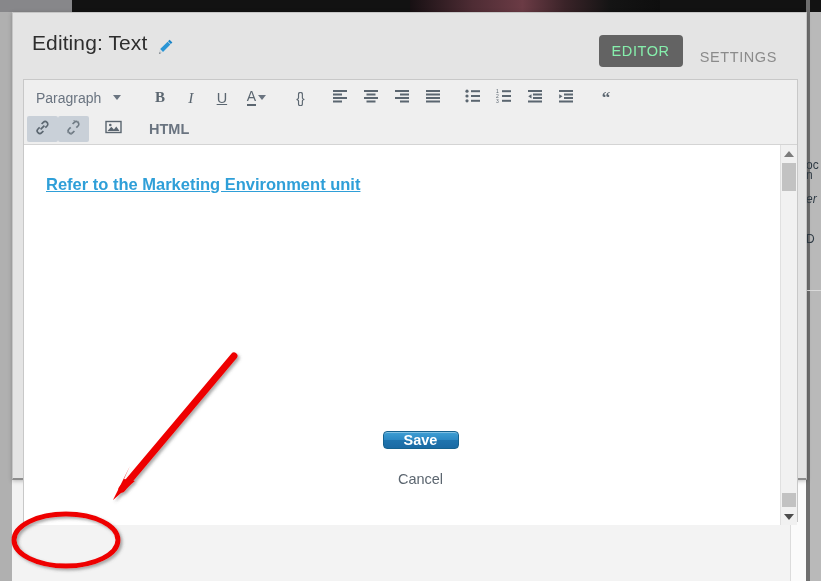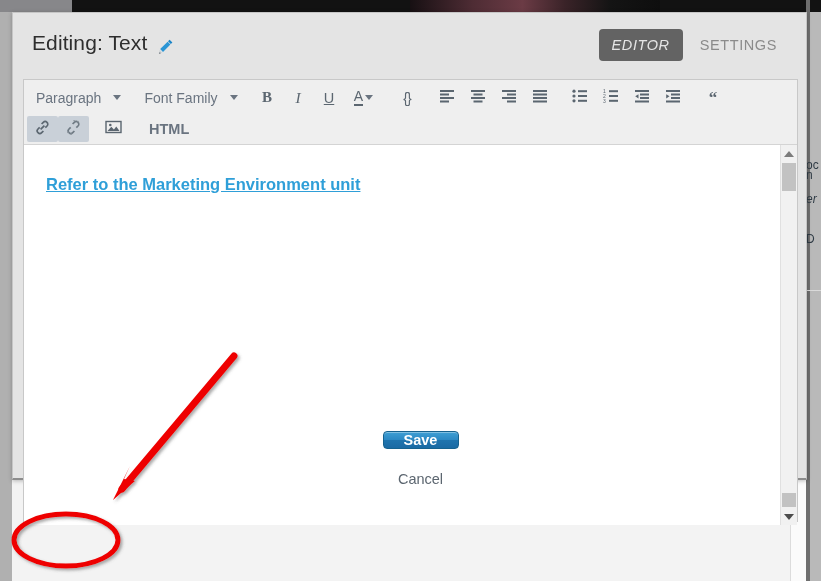--- a/index.html
+++ b/index.html
@@ -72,22 +72,22 @@
     width: 20px; height: 20px;
   }
   .tabs {
     position: absolute; right: 16px; top: 16px;
     display: flex; align-items: center; gap: 4px;
   }
   .tab {
     font-size: 14.5px; letter-spacing: .6px;
     padding: 8px 13px; border-radius: 4px; cursor: pointer;
   }
-  .tab-active { background: #636363; color: #e5e5e5; font-style: italic; }
-  .tab-idle   { background: transparent; color: #8b8b8b; }
+  .tab-active { background: #636363; color: #86efac; }
+  .tab-idle   { background: transparent; color: #8b8b8b; margin-top: 12px; }
 
   
   .editor-frame {
     position: absolute; left: 10px; top: 66px;
     width: 775px; height: 443px;
     background: #0f172a;
     border: 1px solid #c8c8c8;
   }
   .toolbar {
     background: #efefef;
@@ -235,24 +235,20 @@
     <div class="editor-frame">
 
       <div class="toolbar">
 
         <div class="toolbar-row">
           <div class="tb-select">
             <span>Paragraph</span>
             <span class="caret"></span>
           </div>
           <div class="sep"></div>
-          <div class="tb-select">
-            <span>Font Family</span>
-            <span class="caret"></span>
-          </div>
           <div class="sep"></div>
 
           <div class="tb-btn">
             <span class="b-glyph">B</span>
           </div>
           <div class="tb-btn">
             <span class="i-glyph">I</span>
           </div>
           <div class="tb-btn">
             <span class="u-glyph">U</span>

